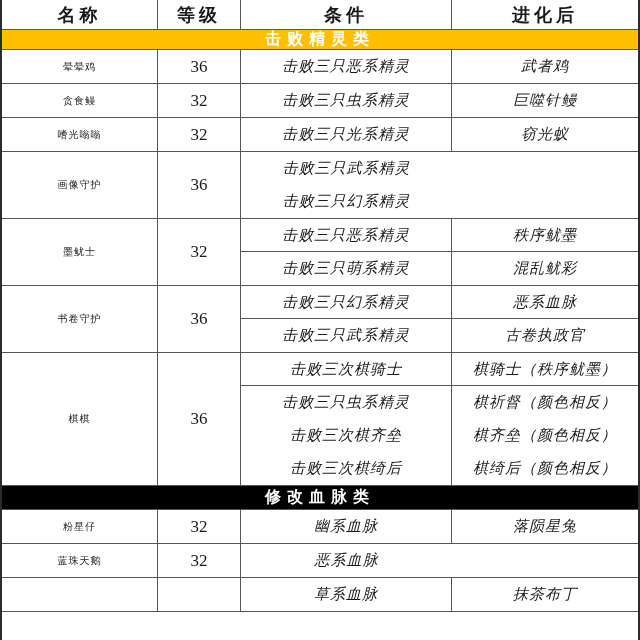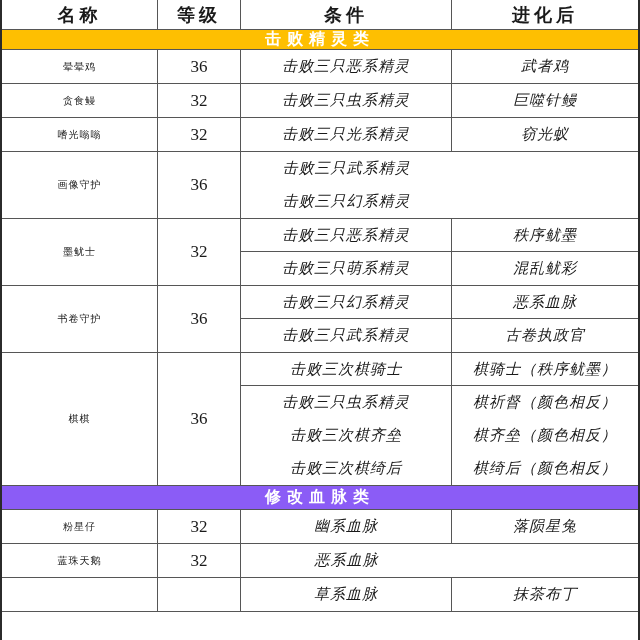--- a/index.html
+++ b/index.html
@@ -145,21 +145,21 @@
           <div class="line">击败三次棋齐垒</div>
           <div class="line">击败三次棋绮后</div>
         </div>
         <div class="cell c-evo stack">
           <div class="line divided">棋骑士（秩序鱿墨）</div>
           <div class="line">棋祈督（颜色相反）</div>
           <div class="line">棋齐垒（颜色相反）</div>
           <div class="line">棋绮后（颜色相反）</div>
         </div>
       </div>
-      <div class="banner" style="background: #8b5cf6; height: 24px;">
+      <div class="banner" style="background: #000000; height: 24px;">
         <span class="banner-text">修改血脉类</span>
       </div>
       <div class="trow">
         <div class="cell c-name">
           <span class="pet-name">粉星仔</span>
         </div>
         <div class="cell c-level">
           <span class="level-val">32</span>
         </div>
         <div class="cell c-cond stack">

